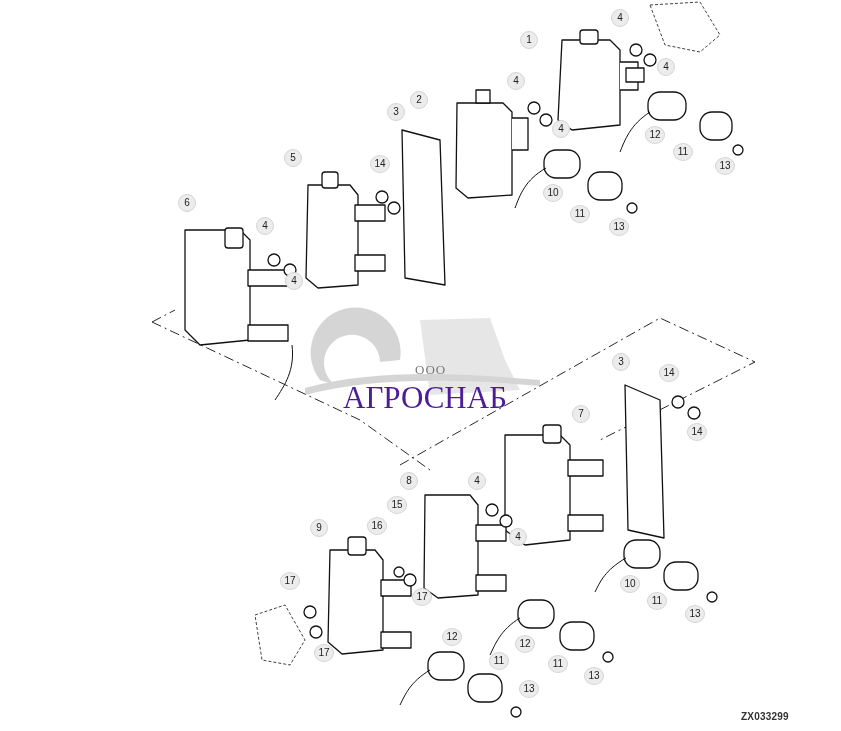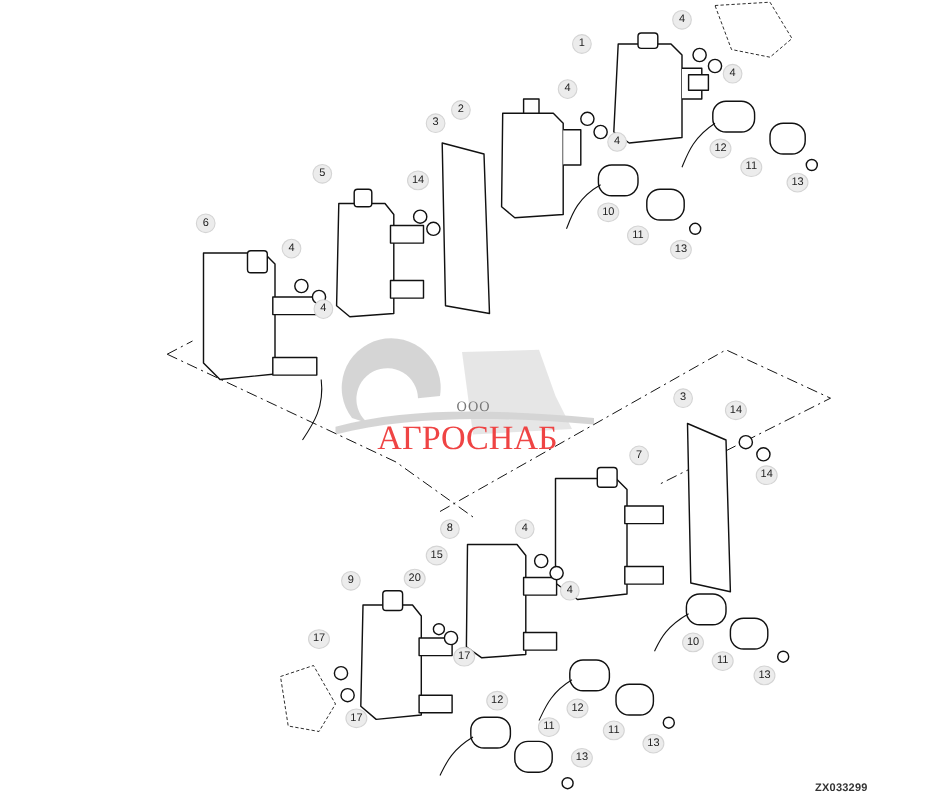--- a/index.html
+++ b/index.html
@@ -4,21 +4,21 @@
 <style>
   html,body{margin:0;padding:0;background:#ffffff;}
   body{width:841px;height:731px;position:relative;overflow:hidden;font-family:"Liberation Sans",sans-serif;}
   #diagram{position:absolute;left:0;top:0;width:841px;height:731px;}
   .callout{position:absolute;width:16px;height:16px;border-radius:50%;background:#ececec;border:1px solid #d4d4d4;
     font-size:10px;line-height:16px;text-align:center;color:#222;font-family:"Liberation Sans",sans-serif;}
   .callout.w{width:18px;}
   #code{position:absolute;left:741px;top:711px;font-size:10px;color:#333;letter-spacing:0.2px;font-weight:bold;}
   #wm{position:absolute;left:300px;top:300px;width:260px;height:130px;opacity:0.35;pointer-events:none;}
   #wm-ooo{position:absolute;left:415px;top:362px;font-size:13px;color:#777;font-family:"Liberation Serif",serif;letter-spacing:1px;}
-  #wm-name{position:absolute;left:343px;top:380px;font-size:31px;color:#ef4444;font-family:"Liberation Serif",serif;letter-spacing:0px;}
+  #wm-name{position:absolute;left:343px;top:380px;font-size:31px;color:#4c1d95;font-family:"Liberation Serif",serif;letter-spacing:0px;}
 </style>
 </head>
 <body>
 
 <svg id="diagram" viewBox="0 0 841 731" xmlns="http://www.w3.org/2000/svg">
   <g fill="none" stroke="#111" stroke-width="1.3" stroke-linejoin="round">
 
     <g stroke-dasharray="10,4,2,4" stroke-width="0.9">
       <polyline points="152,322 360,420 430,470"></polyline>
       <polyline points="152,322 175,310"></polyline>
@@ -165,21 +165,21 @@
     <div class="callout" style="left: 256px; top: 217px;">4</div>
     <div class="callout" style="left: 285px; top: 272px;">4</div>
     <div class="callout" style="left: 612px; top: 353px;">3</div>
     <div class="callout w" style="left: 659px; top: 364px;">14</div>
     <div class="callout w" style="left: 687px; top: 423px;">14</div>
     <div class="callout" style="left: 572px; top: 405px;">7</div>
     <div class="callout" style="left: 400px; top: 472px;">8</div>
     <div class="callout" style="left: 468px; top: 472px;">4</div>
     <div class="callout" style="left: 509px; top: 528px;">4</div>
     <div class="callout" style="left: 310px; top: 519px;">9</div>
-    <div class="callout w" style="left: 367px; top: 517px;">20</div>
+    <div class="callout w" style="left: 367px; top: 517px;">16</div>
     <div class="callout w" style="left: 387px; top: 496px; text-align: center;">15</div>
     <div class="callout w" style="left: 412px; top: 588px;">17</div>
     <div class="callout w" style="left: 280px; top: 572px;">17</div>
     <div class="callout w" style="left: 314px; top: 644px;">17</div>
     <div class="callout w" style="left: 620px; top: 575px;">10</div>
     <div class="callout w" style="left: 647px; top: 592px;">11</div>
     <div class="callout w" style="left: 685px; top: 605px;">13</div>
     <div class="callout w" style="left: 442px; top: 628px;">12</div>
     <div class="callout w" style="left: 515px; top: 635px;">12</div>
     <div class="callout w" style="left: 489px; top: 652px;">11</div>

